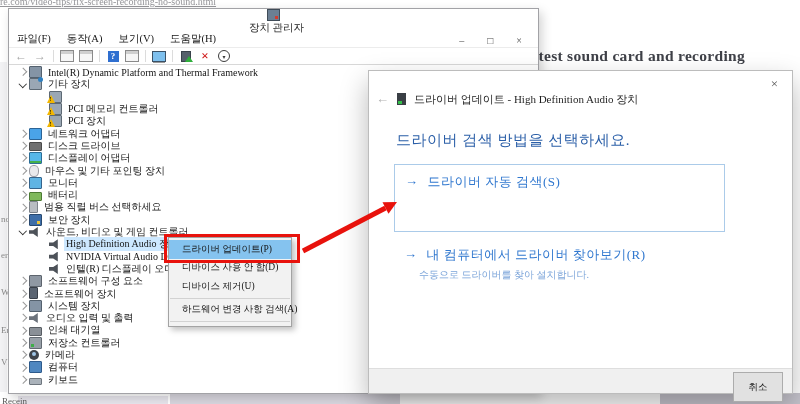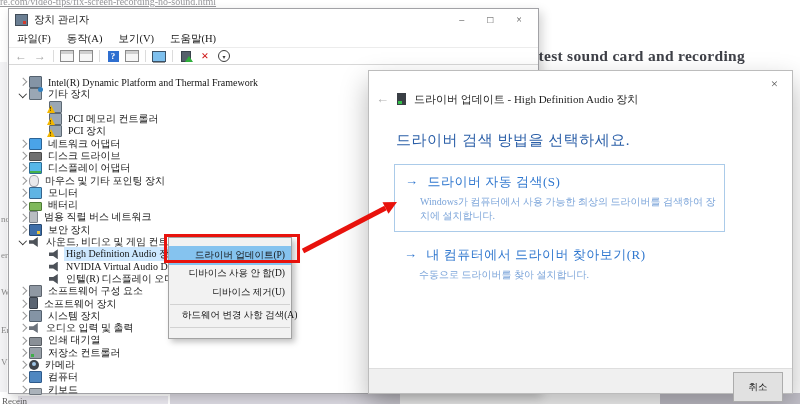--- a/index.html
+++ b/index.html
@@ -12,42 +12,42 @@
   .bg-caret{position:absolute;left:472px;top:53px;font-size:9px;color:#8a8a8a;z-index:1;}
   .bg-line{position:absolute;left:443px;top:57px;width:30px;height:1px;background:#c4c4c4;z-index:1;}
   .edge-frag{position:absolute;left:1px;font-size:9px;color:#8a8a8a;z-index:1;}
   .left-strip{position:absolute;left:0;top:62px;width:7px;height:330px;background:#f2f2f4;z-index:1;}
   .bot-bar{position:absolute;z-index:1;}
   .bot-frag{position:absolute;left:2px;top:396px;font-size:9px;color:#5a5a5a;z-index:1;}
 
   
   .dm{position:absolute;left:8px;top:8px;width:529px;height:384px;background:#fff;border:1px solid #a2a2a6;
       box-shadow:3px 4px 10px rgba(0,0,0,.18);z-index:10;}
-  .dm-titlebar{height:21px;display:flex;align-items:center;padding:0 6px;}
+  .dm-titlebar{height:21px;display:flex;align-items:center;padding:0 6px;flex-direction:column;}
   .dm-title-icon{width:11px;height:10px;background:#6b7f93;border:1px solid #404c58;position:relative;flex:none;}
   .dm-title-icon .dot{position:absolute;right:1px;bottom:1px;width:3px;height:3px;background:#d23b2e;}
   .dm-title{font-size:10.5px;color:#1c1c1c;margin-left:6px;}
   .dm-controls{margin-left:auto;display:flex;gap:23px;padding-right:10px;color:#4a4a4a;font-size:10px;}
   .dm-controls span{cursor:default;}
   .dm-menubar{height:17px;display:flex;align-items:center;font-size:10.5px;color:#161616;border-bottom:1px solid #ececec;}
   .mitem{padding:0 8px;}
   .dm-toolbar{height:16px;display:flex;align-items:center;padding-left:4px;gap:3px;border-bottom:1px solid #d8d8d8;}
   .tb{width:16px;height:15px;display:flex;align-items:center;justify-content:center;}
   .tb-sep{width:1px;height:12px;background:#dcdcdc;margin:0 2px;}
   .tb-nav{color:#a6a6a6;font-weight:bold;font-size:12px;}
   .pnl{width:12px;height:10px;border:1px solid #8a8a8a;background:linear-gradient(#cfcfcf 3px,#f6f6f6 3px);}
   .tb-help .q{width:11px;height:11px;background:#2f6fd0;color:#fff;font-size:9px;font-weight:bold;display:flex;align-items:center;justify-content:center;}
   .mon{width:12px;height:9px;border:1px solid #3b5166;background:#7ec0ee;box-shadow:0 2px 0 -1px #9a9a9a;}
   .drv{width:8px;height:9px;background:#55606b;border:1px solid #39424b;position:relative;}
   .drv-a{position:absolute;width:0;height:0;border-left:4px solid transparent;border-right:4px solid transparent;border-bottom:6px solid #2faf3c;margin-left:6px;margin-top:6px;}
   .tb-redx{color:#cf1717;font-weight:bold;font-size:13px;}
   .circ{width:10px;height:10px;border:1.4px solid #3c3c3c;border-radius:50%;display:flex;align-items:center;justify-content:center;font-size:6px;color:#3c3c3c;}
 
   
-  .dm-tree{position:relative;height:319px;overflow:hidden;padding-top:1px;margin-top:10px;}
+  .dm-tree{position:relative;height:319px;overflow:hidden;padding-top:1px;}
   .trow{height:12.3px;display:flex;align-items:center;font-size:10px;color:#141414;white-space:nowrap;}
   .trow.lv0{padding-left:7px;}
   .trow.lv1{padding-left:40px;}
   .chev-slot{width:13px;display:flex;justify-content:center;flex:none;}
   .chev{width:4.5px;height:4.5px;border-right:1.2px solid #9a9a9a;border-bottom:1.2px solid #9a9a9a;transform:rotate(-45deg);display:inline-block;}
   .chev.open{border-color:#2e2e2e;transform:rotate(45deg);margin-top:-2px;}
   .ti{width:11px;height:10px;margin-right:4px;position:relative;flex:none;border-radius:1px;}
   .ti-chip{background:#8494a5;border:1px solid #54616e;}
   .ti-unknown{background:#9aa7b4;border:1px solid #5d6974;}
   .ti-unknown .qbadge{position:absolute;right:-2px;top:-2px;width:5px;height:5px;border-radius:50%;background:#2f80c0;}
@@ -72,21 +72,21 @@
   .ti-storage::after{content:"";position:absolute;left:1px;bottom:1px;width:3px;height:3px;background:#3fae49;}
   .ti-camera{background:#3e444c;border-radius:50%;width:10px;}
   .ti-camera::after{content:"";position:absolute;left:3px;top:2.5px;width:4px;height:4px;border-radius:50%;background:#9fc6e8;}
   .ti-computer{background:#4f87c0;border:1px solid #2d5a8c;}
   .ti-keyboard{background:#aab2ba;border:1px solid #6e767e;height:5px;margin-top:3px;}
   .tlabel{padding:0 2px;}
   .tlabel.sel{background:#cde8ff;}
 
   
   .ctx{position:absolute;left:168px;top:237px;width:122px;background:#f2f2f2;border:1px solid #a3a3a3;
-       box-shadow:3px 3px 6px rgba(0,0,0,.25);padding:8px 0;z-index:30;text-align:right;}
+       box-shadow:3px 3px 6px rgba(0,0,0,.25);padding:2px 0;z-index:30;}
   .ctx-item{font-size:9.5px;color:#141414;padding:2.5px 6px 3px 13px;white-space:nowrap;}
   .ctx-item.hl{background:#85c3ef;}
   .ctx-item.bold{font-weight:bold;}
   .ctx-sep{height:1px;background:#d2d2d2;margin:2px 1px;}
 
   
   .redbox{position:absolute;left:164px;top:234px;width:130px;height:23px;border:3px solid #e8120c;z-index:40;}
   #arrow-svg{position:absolute;left:0;top:0;z-index:50;pointer-events:none;}
 
   
@@ -254,21 +254,21 @@
             <span class="chev"></span>
           </span>
           <span class="ti ti-battery"></span>
           <span class="tlabel">배터리</span>
         </div>
         <div class="trow lv0">
           <span class="chev-slot">
             <span class="chev"></span>
           </span>
           <span class="ti ti-usb"></span>
-          <span class="tlabel">범용 직렬 버스 네트워크</span>
+          <span class="tlabel">범용 직렬 버스 선택하세요</span>
         </div>
         <div class="trow lv0">
           <span class="chev-slot">
             <span class="chev"></span>
           </span>
           <span class="ti ti-security"></span>
           <span class="tlabel">보안 장치</span>
         </div>
         <div class="trow lv0">
           <span class="chev-slot">
@@ -373,21 +373,20 @@
         </span>
       <span class="dlg-title">드라이버 업데이트 - High Definition Audio 장치</span>
     </div>
     <div class="dlg-heading">드라이버 검색 방법을 선택하세요.</div>
 
     <div class="dopt1">
       <div class="dopt-title">
         <span class="dopt-arrow">→</span>
         <span>드라이버 자동 검색(S)</span>
       </div>
-      <div class="dopt-desc">Windows가 컴퓨터에서 사용 가능한 최상의 드라이버를 검색하여 장치에 설치합니다.</div>
     </div>
 
     <div class="dopt2">
       <div class="dopt-title">
         <span class="dopt-arrow">→</span>
         <span>내 컴퓨터에서 드라이버 찾아보기(R)</span>
       </div>
       <div class="dopt-desc">수동으로 드라이버를 찾아 설치합니다.</div>
     </div>
 

